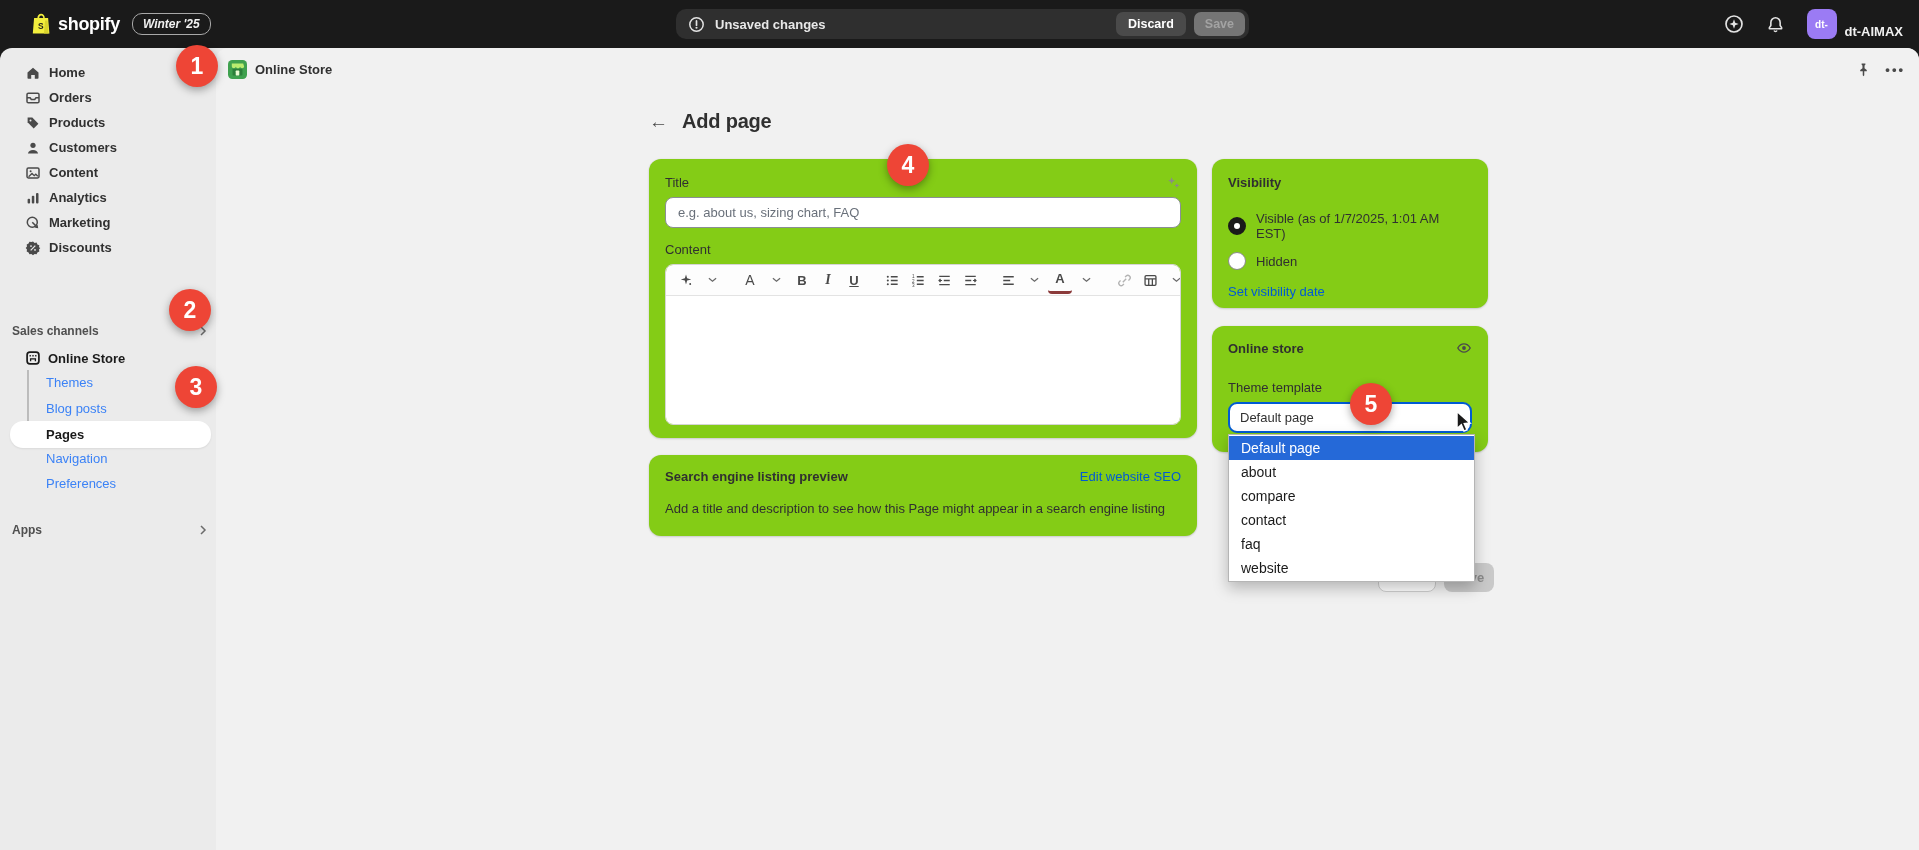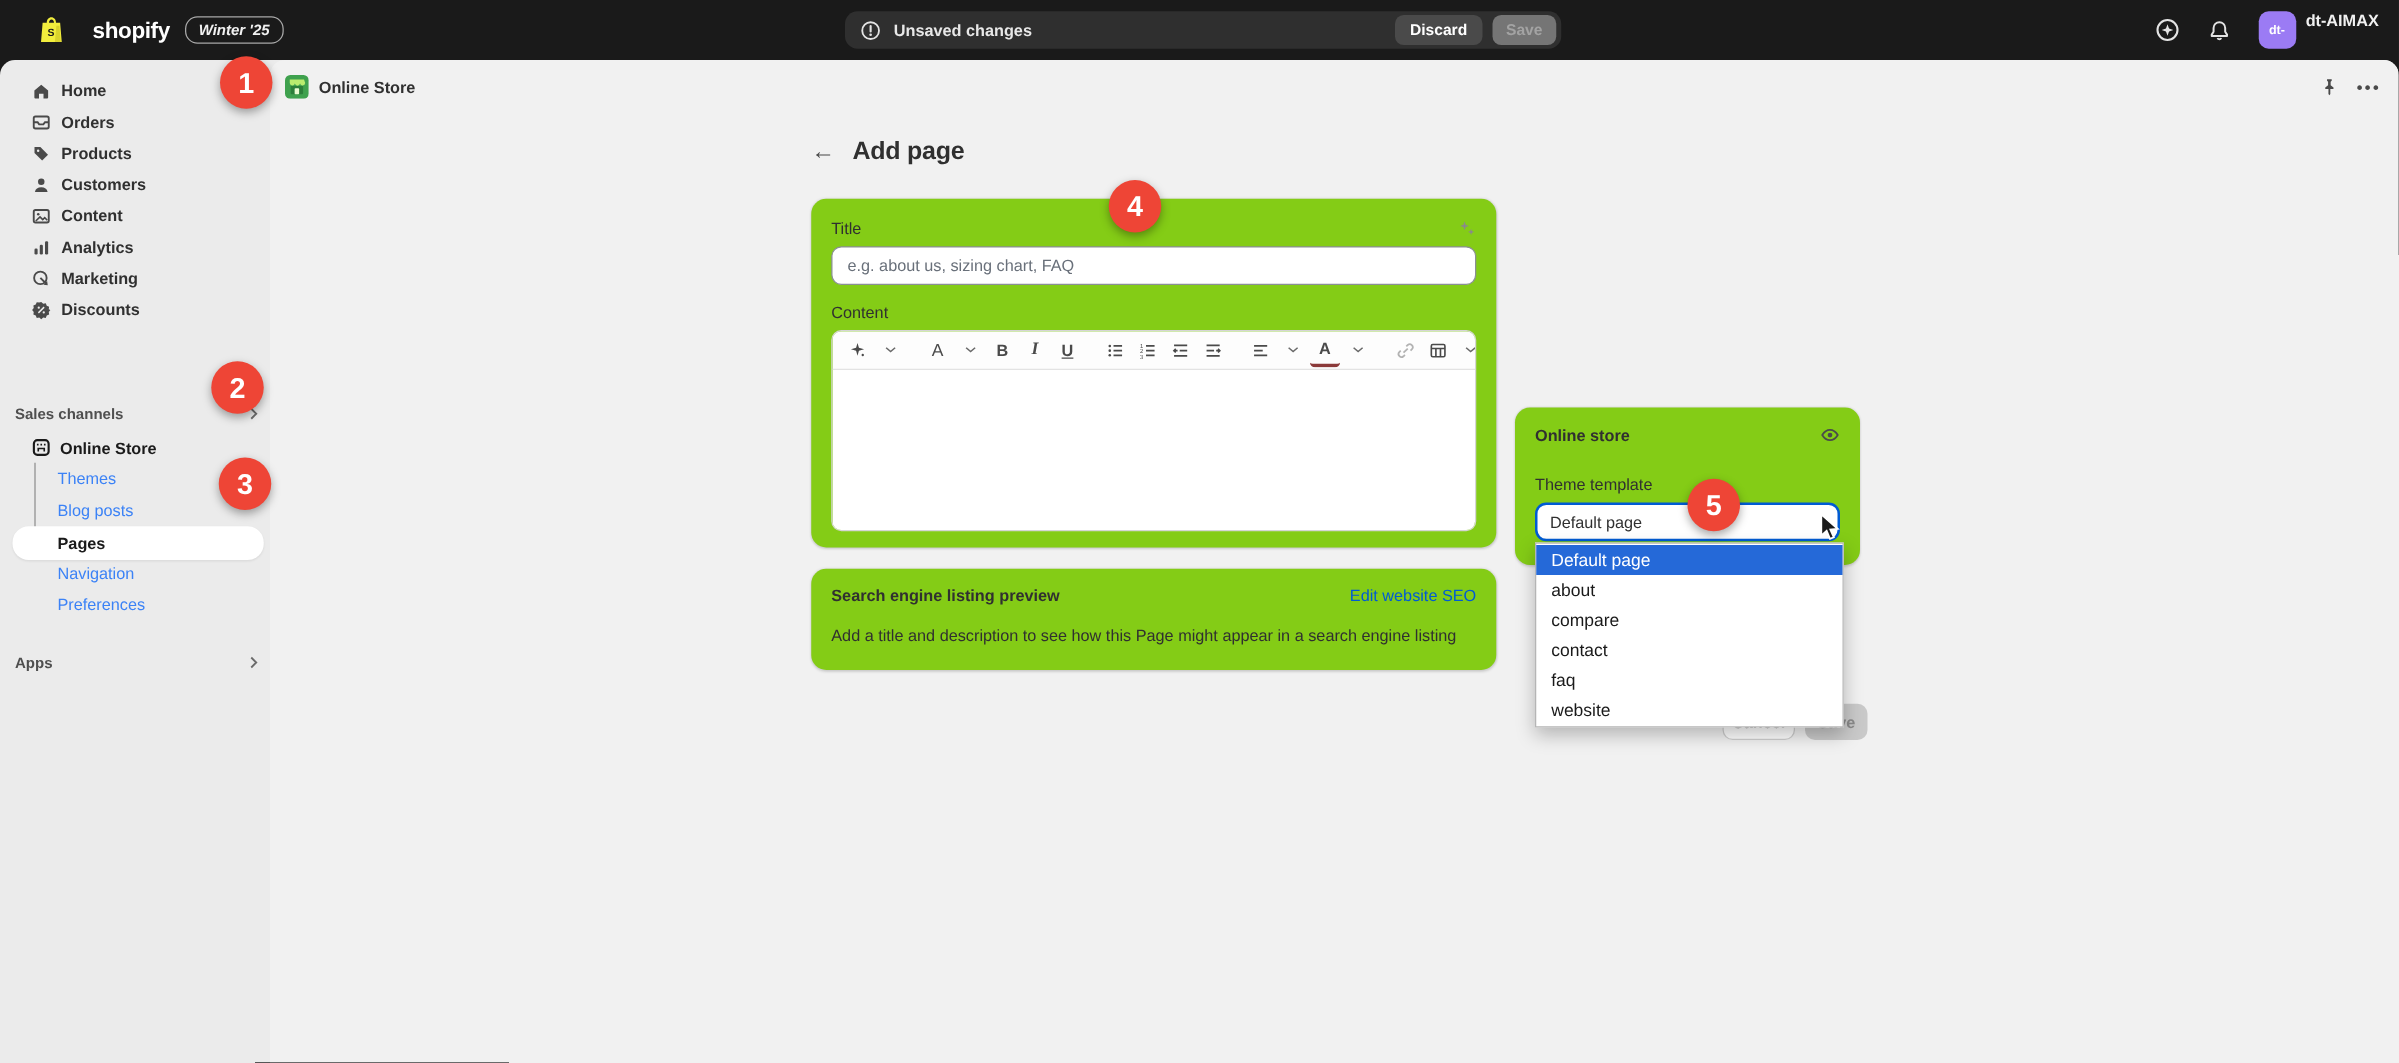--- a/index.html
+++ b/index.html
@@ -1,28 +1,28 @@
 <!DOCTYPE html>
 <html><head>
 <meta charset="utf-8">
 <style>
   html,body{margin:0;padding:0;background:#1a1a1a;font-family:"Liberation Sans","DejaVu Sans",sans-serif;}
   .screen{position:relative;width:1919px;height:850px;background:#1a1a1a;overflow:hidden;}
 
   
   .topbar{position:absolute;top:0;left:0;right:0;height:48px;display:flex;align-items:center;color:#f1f1f1;}
   .brand{display:flex;align-items:center;margin-left:30px;}
-  .brand-word{font-size:18px;font-weight:700;letter-spacing:-.3px;margin-left:22px;color:#fff;}
+  .brand-word{font-size:18px;font-weight:700;letter-spacing:-.3px;margin-left:6px;color:#fff;}
   .version-badge{margin-left:12px;border:1.5px solid #a8a8a8;border-radius:10px;padding:3px 10px;font-size:12px;font-weight:700;font-style:italic;color:#f1f1f1;}
   .unsaved-pill{position:absolute;left:676px;top:9px;width:573px;height:30px;background:#2f2f2f;border-radius:10px;display:flex;align-items:center;padding:0 4px 0 12px;box-sizing:border-box;}
   .unsaved-label{font-size:13px;font-weight:600;color:#e8e8e8;margin-left:10px;}
   .btn-discard{margin-left:auto;height:24px;padding:0 12px;border-radius:7px;background:#4a4a4a;color:#fff;font-size:12.5px;font-weight:700;display:flex;align-items:center;}
   .btn-save-top{margin-left:8px;height:24px;padding:0 11px;border-radius:7px;background:#757575;color:#a3a3a3;font-size:12.5px;font-weight:700;display:flex;align-items:center;}
   .topbar-right{position:absolute;right:10px;top:0;height:48px;display:flex;align-items:center;gap:22px;}
-  .avatar-group{display:flex;align-items:flex-start;gap:8px;}
+  .avatar-group{display:flex;align-items:flex-end;gap:8px;}
   .avatar{width:30px;height:30px;border-radius:8px;background:#9b7bf4;display:flex;align-items:center;justify-content:center;font-size:10px;font-weight:700;color:#fff;}
   .user-name{font-size:13px;font-weight:700;color:#f1f1f1;margin-right:6px;}
 
   
   .body-surface{position:absolute;top:48px;left:0;right:0;bottom:0;background:#ebebeb;border-radius:12px 12px 0 0;}
   .sidebar{position:absolute;top:48px;left:2px;width:216px;bottom:0;}
   .nav-list{position:absolute;top:12px;left:0;right:0;}
   .nav-item{display:flex;align-items:center;height:25px;padding-left:23px;font-size:13px;font-weight:600;color:#303030;}
   .nav-item .nav-ic{width:16px;height:16px;margin-right:8px;flex:0 0 16px;display:flex;}
   .section-label{position:absolute;top:276px;left:10px;right:10px;font-size:12px;font-weight:700;color:#4f4f4f;display:flex;align-items:center;justify-content:space-between;}
@@ -416,20 +416,32 @@
     </div>
 
     <div class="card seo-card">
       <div class="seo-head">
         <span class="card-title">Search engine listing preview</span>
         <span class="blue-link">Edit website SEO</span>
       </div>
       <div class="seo-body">Add a title and description to see how this Page might appear in a search engine listing</div>
     </div>
 
+    <div class="card visibility-card">
+      <span class="card-title">Visibility</span>
+      <div class="radio-row" style="margin-top:20px;">
+        <span class="radio sel"></span>
+        <span class="radio-label">Visible (as of 1/7/2025, 1:01 AM EST)</span>
+      </div>
+      <div class="radio-row">
+        <span class="radio unsel"></span>
+        <span class="radio-label">Hidden</span>
+      </div>
+      <div class="blue-link vis-link">Set visibility date</div>
+    </div>
 
     <div class="card onlinestore-card">
       <div class="os-head">
         <span class="card-title">Online store</span>
         <span style="display:flex">
           <svg width="16" height="16" viewBox="0 0 16 16">
               <path d="M1.8 8S4.2 3.9 8 3.9 14.2 8 14.2 8 11.8 12.1 8 12.1 1.8 8 1.8 8Z" fill="none" stroke="#4a4a4a" stroke-width="1.4"></path>
               <circle cx="8" cy="8" r="1.9" fill="#4a4a4a"></circle>
             </svg>
         </span>

